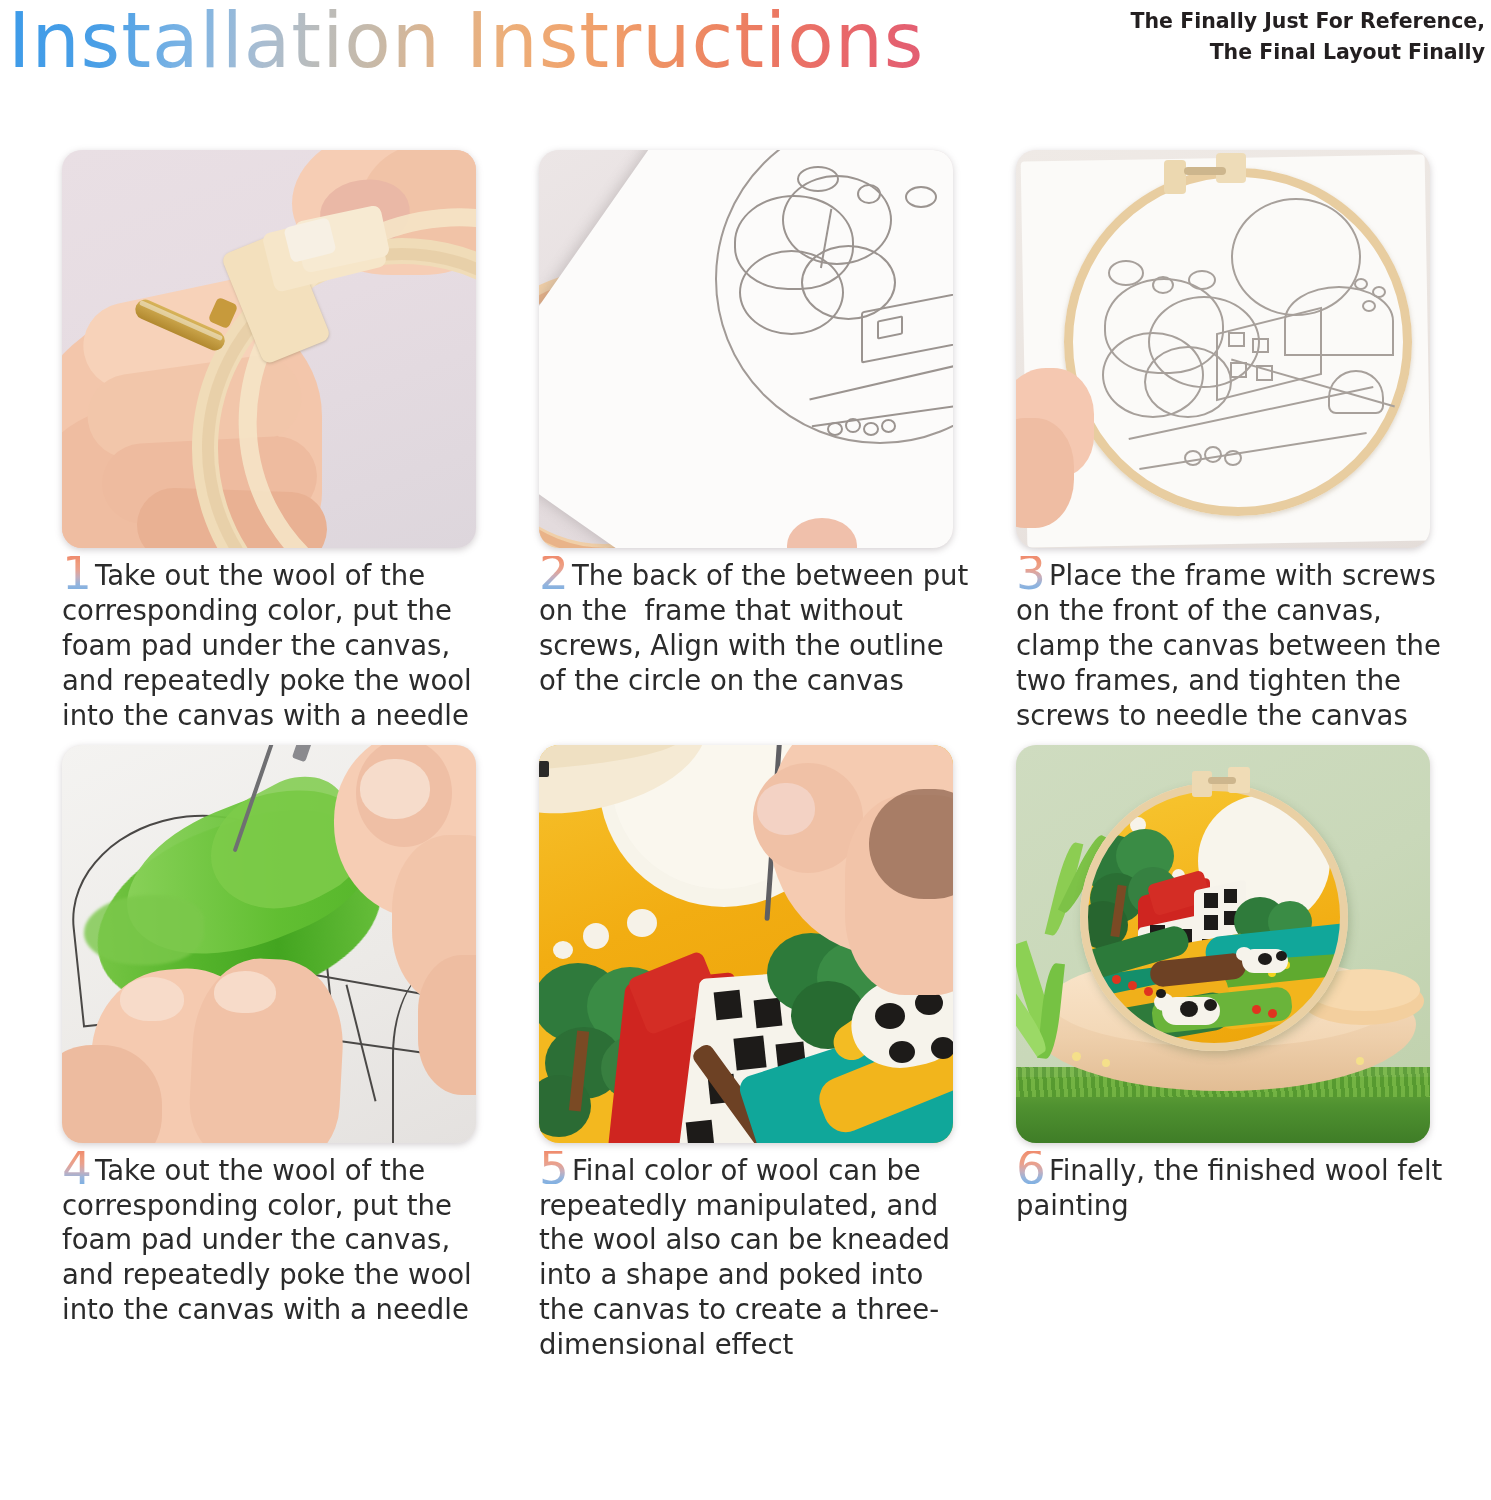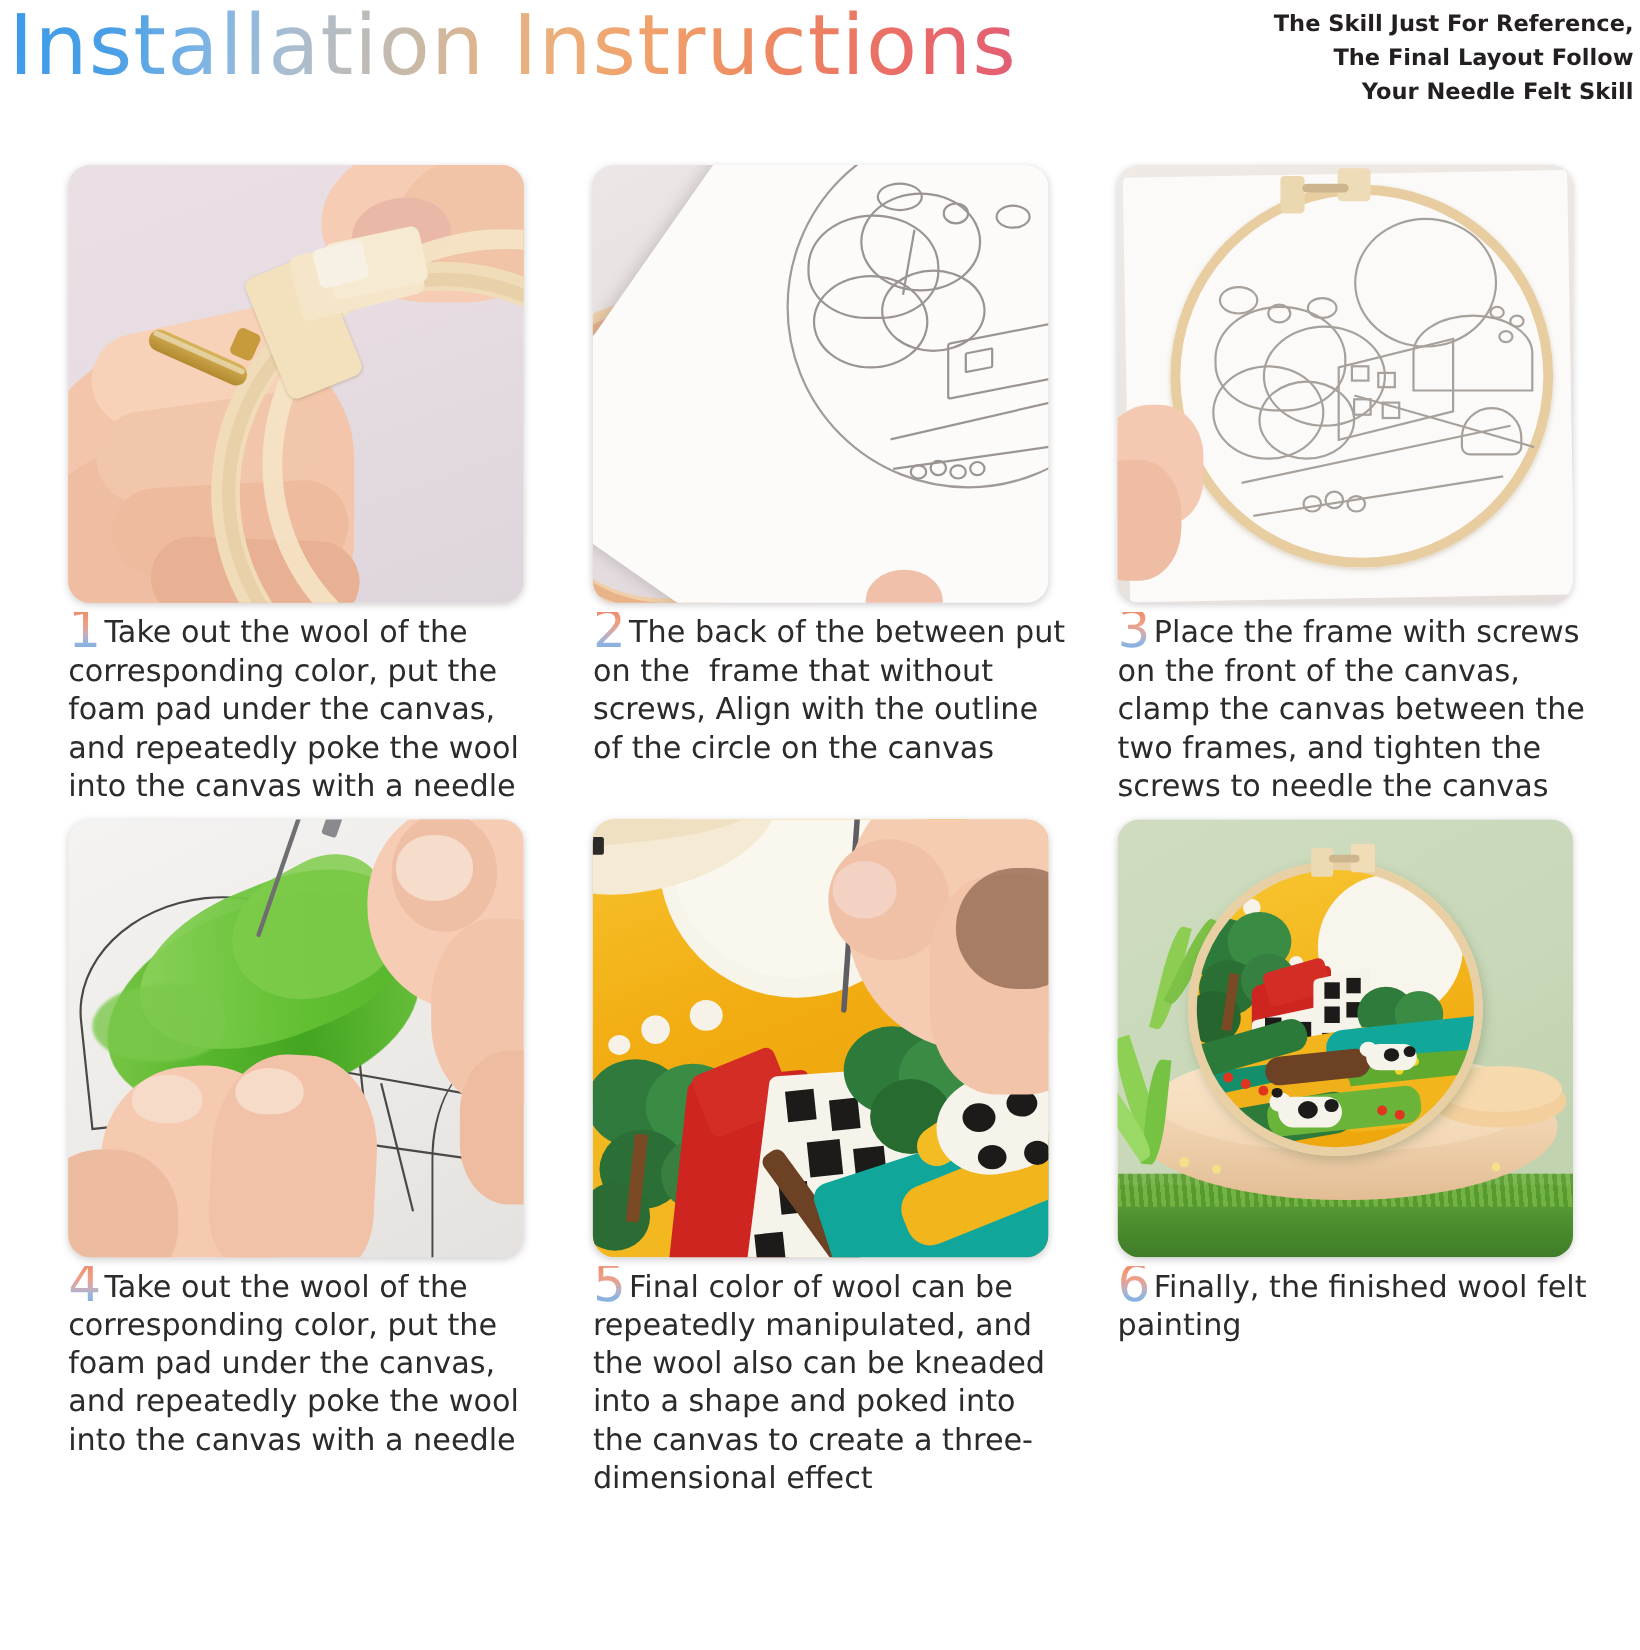--- a/index.html
+++ b/index.html
@@ -120,23 +120,22 @@
   }
 </style>
 </head>
 <body>
 
 <div id="header">
 
   <div id="page-title">Installation Instructions</div>
 
   <div id="reference-note">
-    <div>The Skill Just For Reference,</div>
-    <div>The Final Layout Follow</div>
-    <div>Your Needle Felt Skill</div>
+    <div>The Finally Just For Reference,</div>
+    <div>The Final Layout Finally</div>
   </div>
 
 </div>
 
 <div id="steps-grid">
 
   <div class="step-cell">
     <div class="photo">
       <div class="scene">
         <div class="p1-bg"></div>

